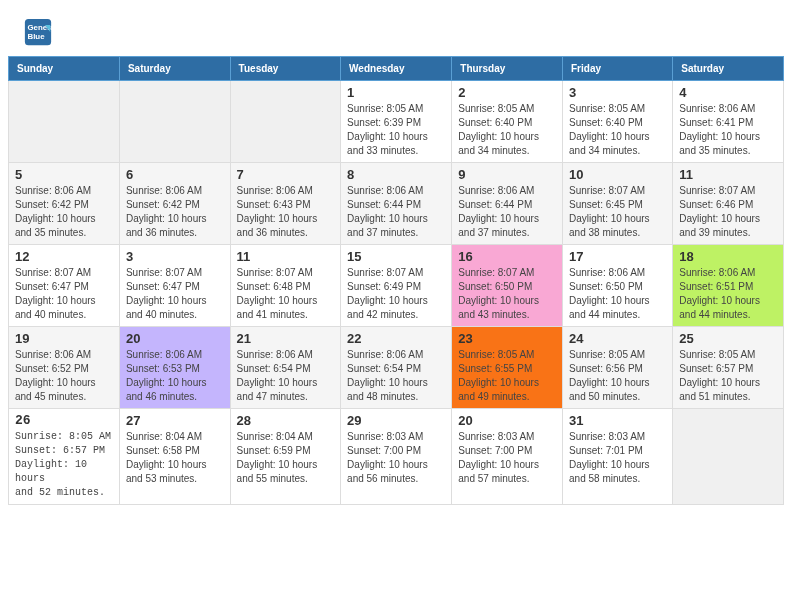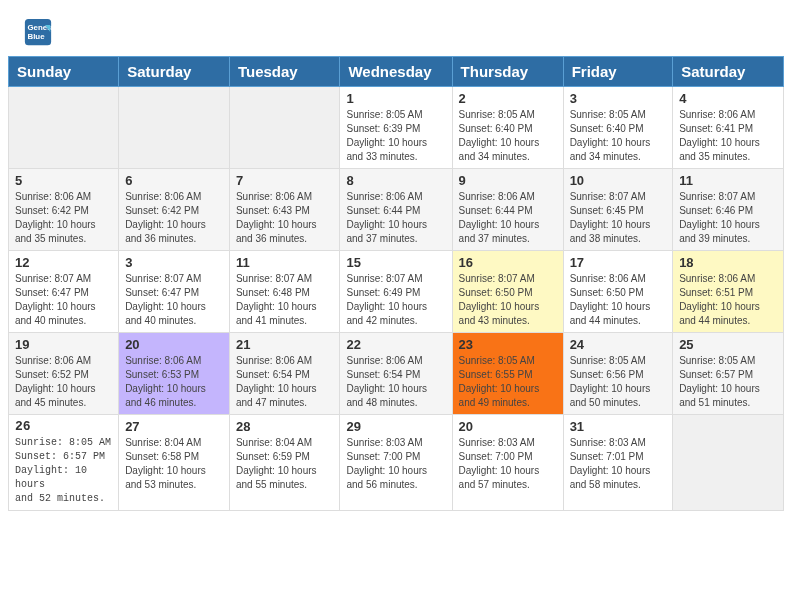--- a/index.html
+++ b/index.html
@@ -49,21 +49,21 @@
     .calendar-table {
       width: 100%;
       border-collapse: collapse;
       padding: 0 8px;
     }
     .calendar-table th {
       background-color: #2e6da4;
       color: #fff;
       text-align: left;
       padding: 6px 8px;
-      font-size: 15px;
+      font-size: 10px;
       font-weight: bold;
       border: 1px solid #5a9fd4;
     }
     .calendar-table td {
       vertical-align: top;
       width: 113px;
       min-height: 80px;
       padding: 4px 6px;
       border: 1px solid #ddd;
       font-size: 10.5px;
@@ -235,35 +235,35 @@
 Daylight: 10 hours
 and 41 minutes.</div>
           </td>
           <td style="background: rgb(255, 255, 255);">
             <div class="day-number">15</div>
             <div class="day-info" style="white-space: pre-line;">Sunrise: 8:07 AM
 Sunset: 6:49 PM
 Daylight: 10 hours
 and 42 minutes.</div>
           </td>
-          <td style="background: #fef9c3;">
+          <td style="background: #f9a8d4;">
             <div class="day-number">16</div>
             <div class="day-info" style="white-space: pre-line;">Sunrise: 8:07 AM
 Sunset: 6:50 PM
 Daylight: 10 hours
 and 43 minutes.</div>
           </td>
           <td style="background: rgb(255, 255, 255);">
             <div class="day-number">17</div>
             <div class="day-info" style="white-space: pre-line;">Sunrise: 8:06 AM
 Sunset: 6:50 PM
 Daylight: 10 hours
 and 44 minutes.</div>
           </td>
-          <td style="background: #fef9c3; margin-top: 47px;">
+          <td style="background: #bef264; margin-top: 47px;">
             <div class="day-number">18</div>
             <div class="day-info" style="white-space: pre-line;">Sunrise: 8:06 AM
 Sunset: 6:51 PM
 Daylight: 10 hours
 and 44 minutes.</div>
           </td>
         </tr>
         <tr>
           <td style="background: rgb(245, 245, 245);">
             <div class="day-number">19</div>

